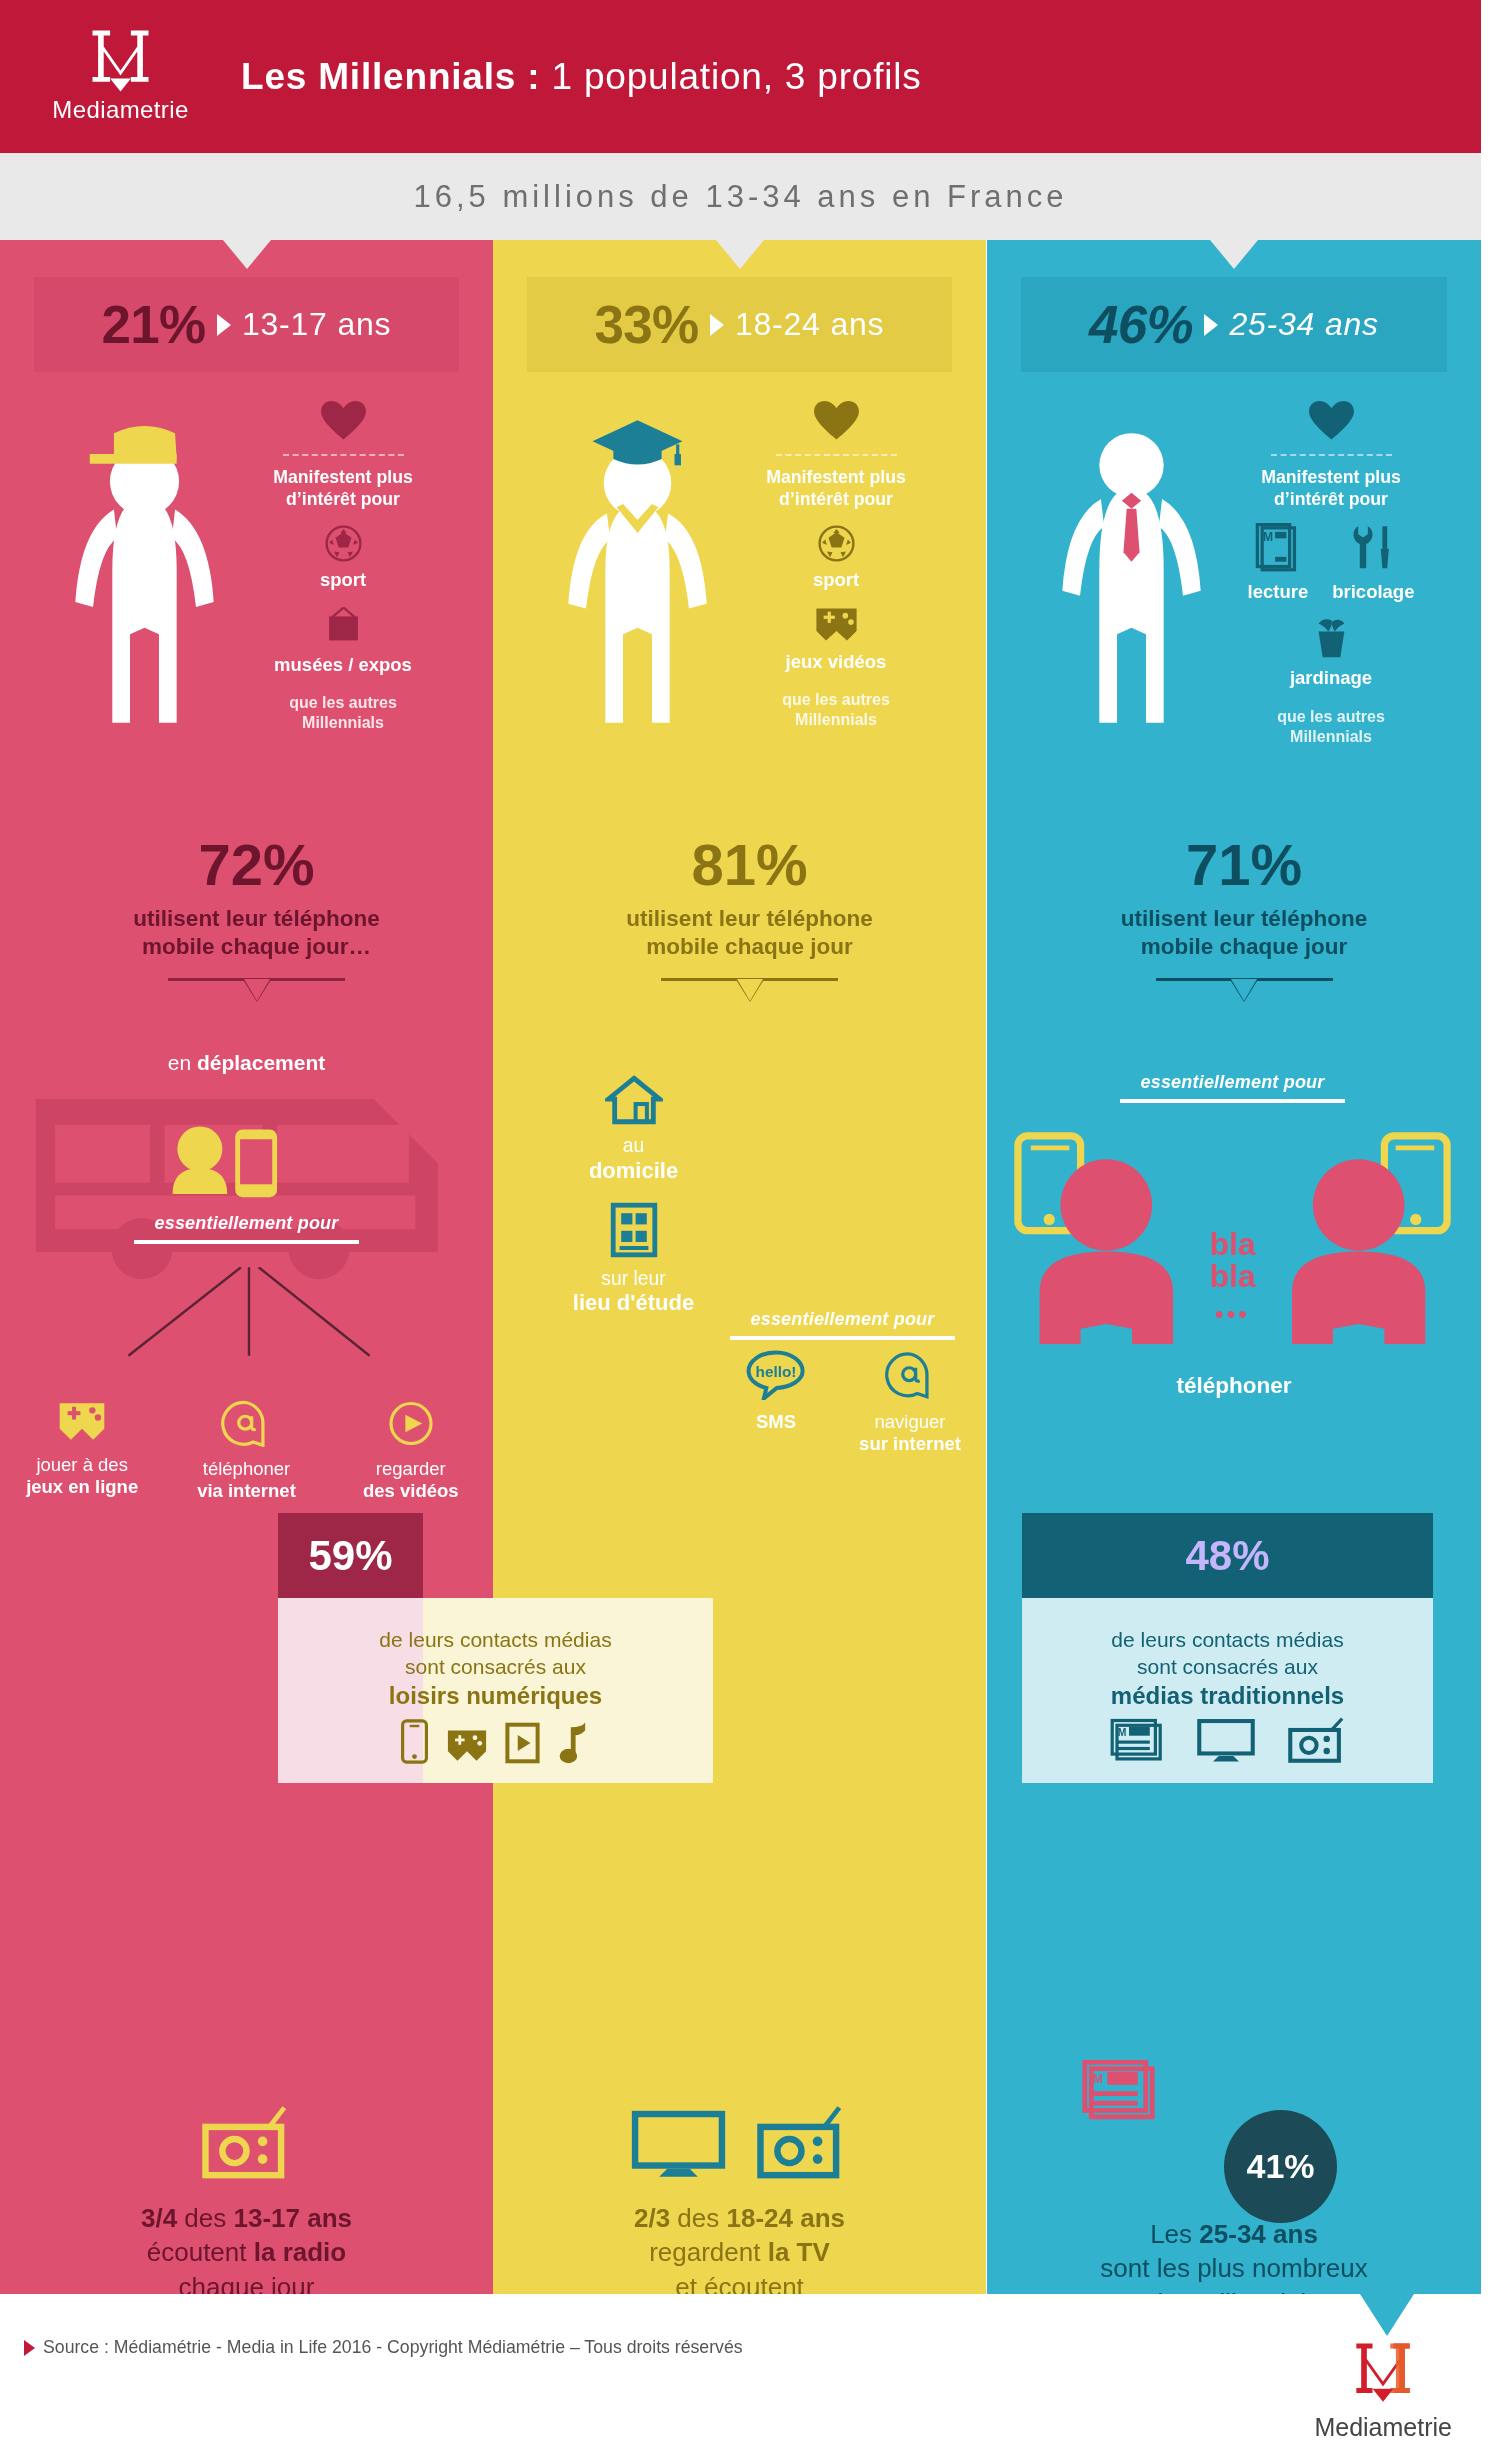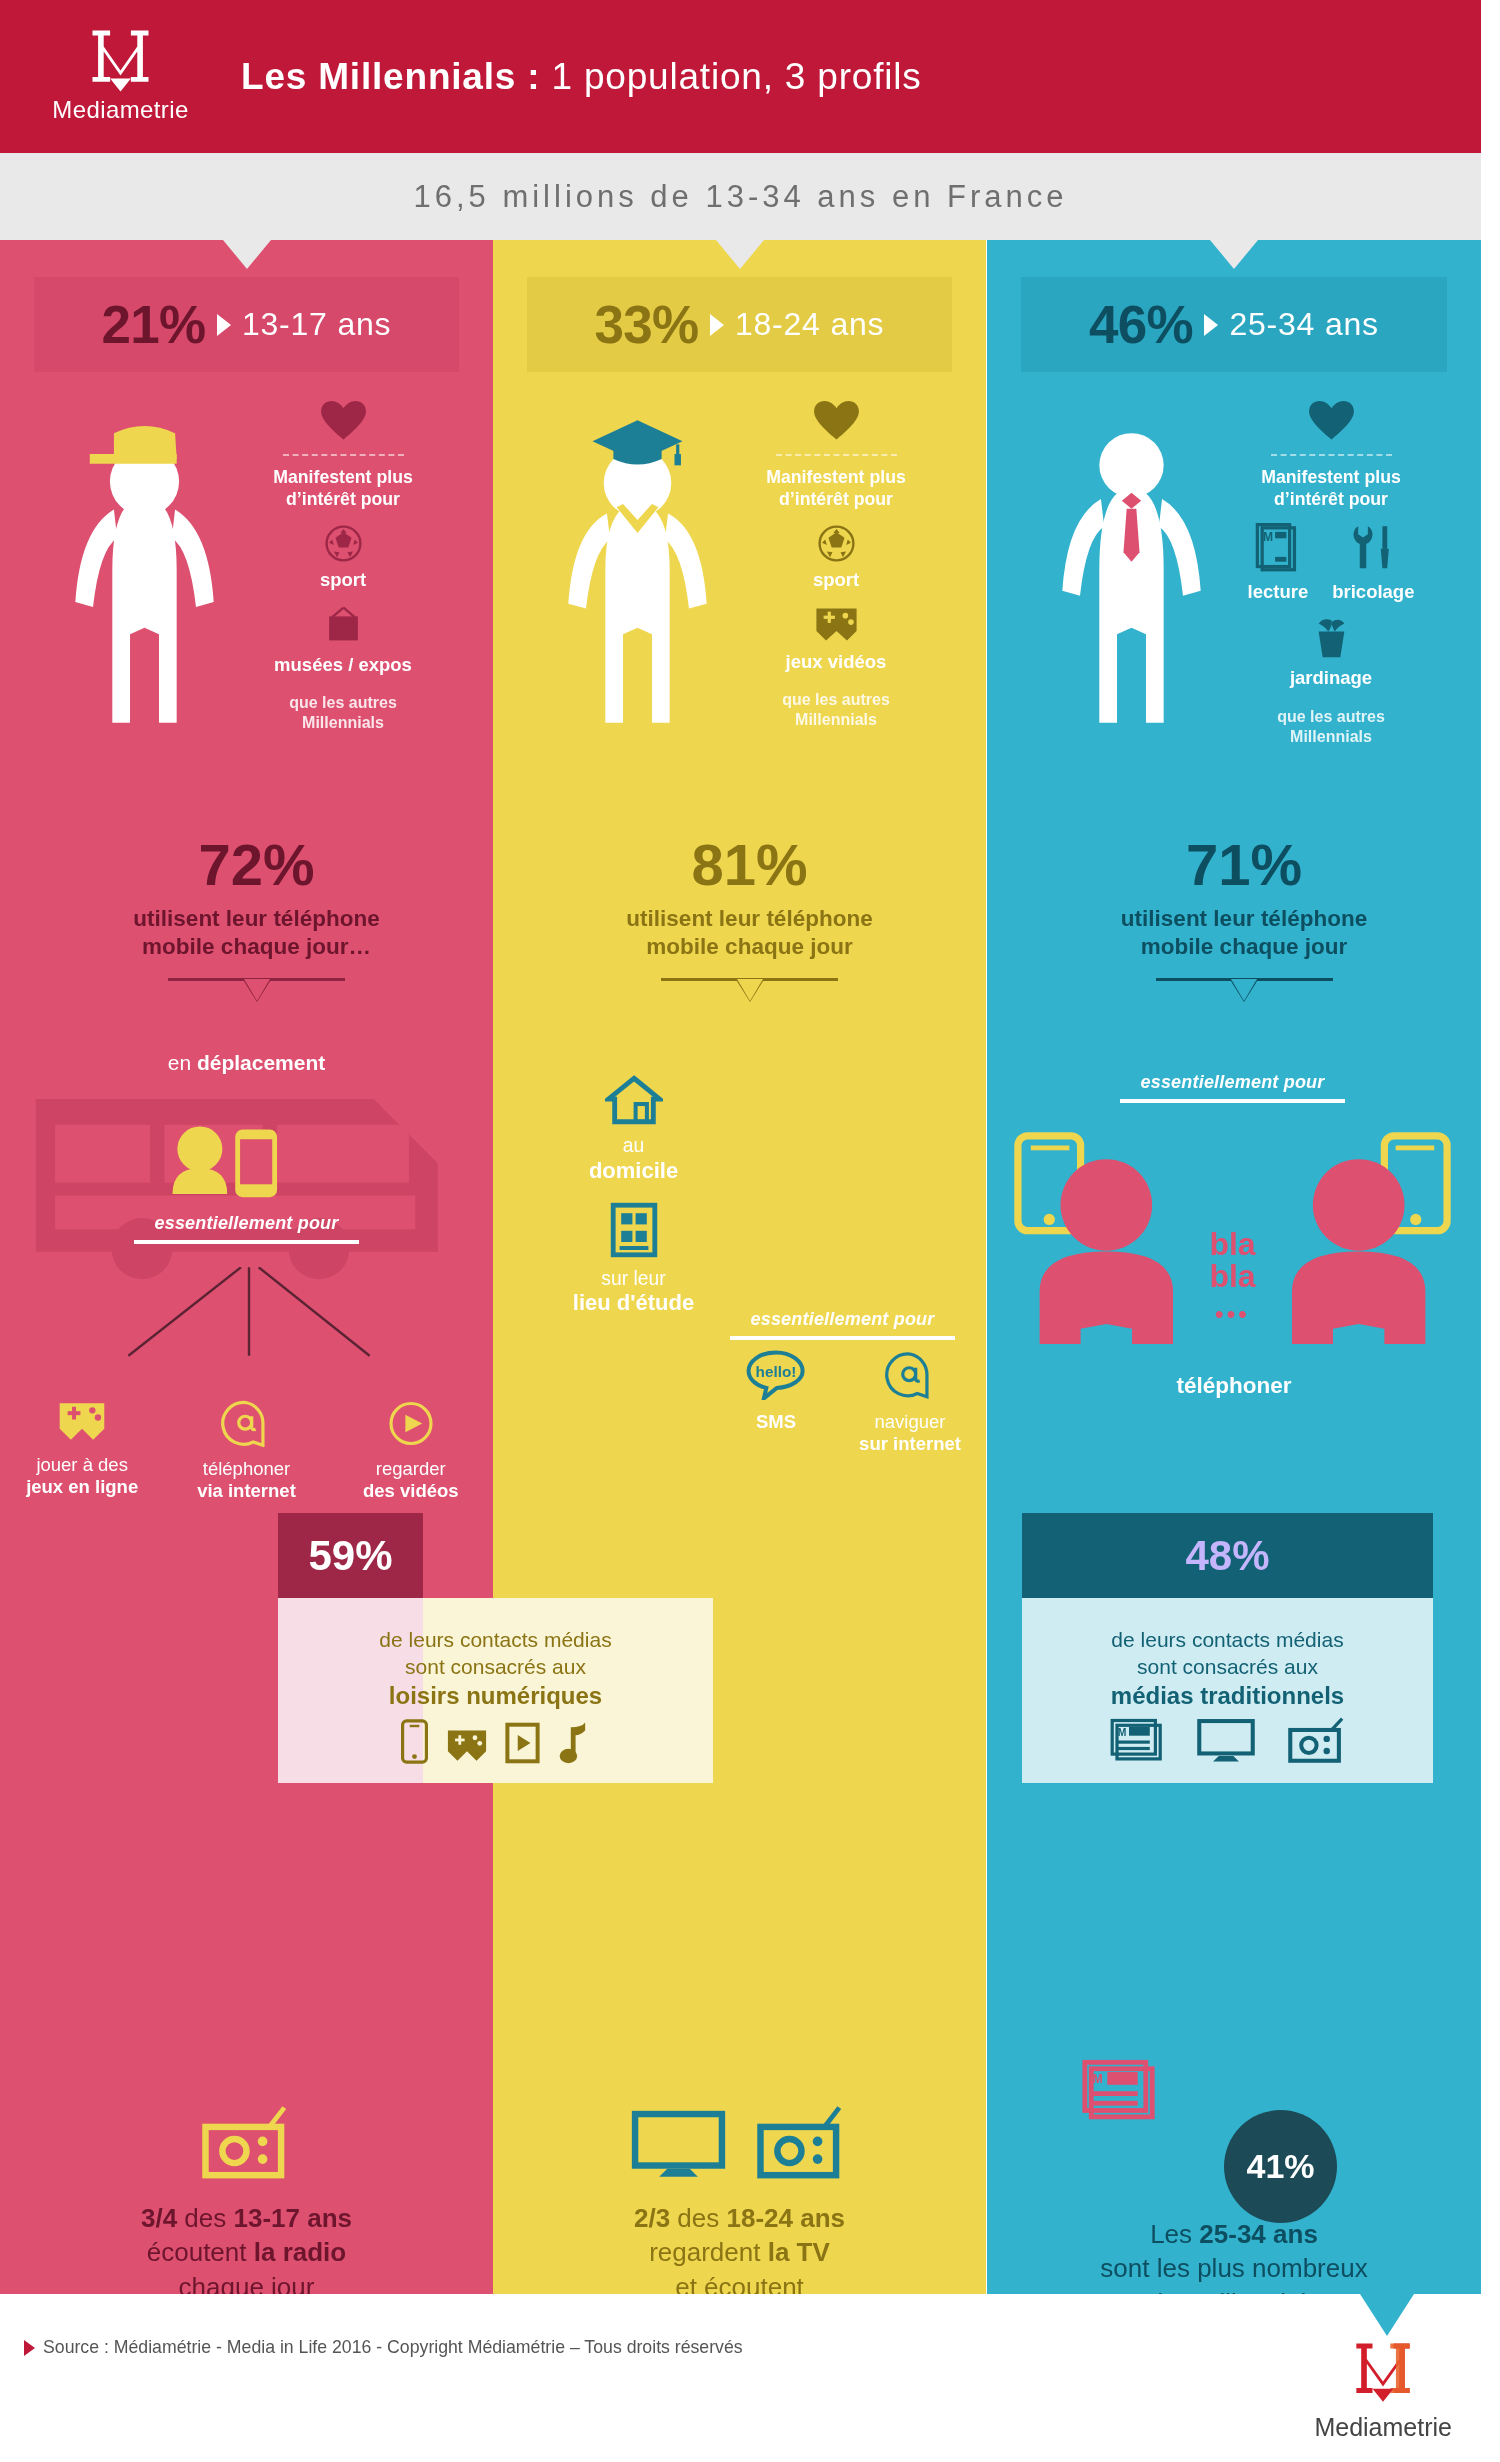--- a/index.html
+++ b/index.html
@@ -57,21 +57,21 @@
     z-index: 6;
   }
 
   
   .age-band {
     position: absolute; left: 34px; right: 34px; top: 37px; height: 95px;
     display: flex; align-items: center; justify-content: center; gap: 11.3px;
   }
   .col-a .age-band { background: rgba(180,30,70,.13); }
   .col-b .age-band { background: rgba(150,120,0,.12); }
-  .col-c .age-band { background: rgba(0,80,110,.12); }
+  .col-c .age-band { background: rgba(0,80,110,.12); font-style: italic; }
   .age-pct { font-size: 53px; font-weight: 700; letter-spacing: -0.8px; }
   .col-a .age-pct { color: #6e152e; }
   .col-b .age-pct { color: #8a7413; }
   .col-c .age-pct { color: #0d4f61; }
   .age-arrow { width: 0;height: 0;border-top: 11.3px solid transparent;
     border-bottom: 11.3px solid transparent; border-left: 14.5px solid #fff; }
   .age-label { font-size: 32px; color: #ffffff; font-weight: 300; letter-spacing: 0.8px; }
 
   
   .profile-area { position: absolute; left: 0; right: 0; top: 161px; height: 427px; }

